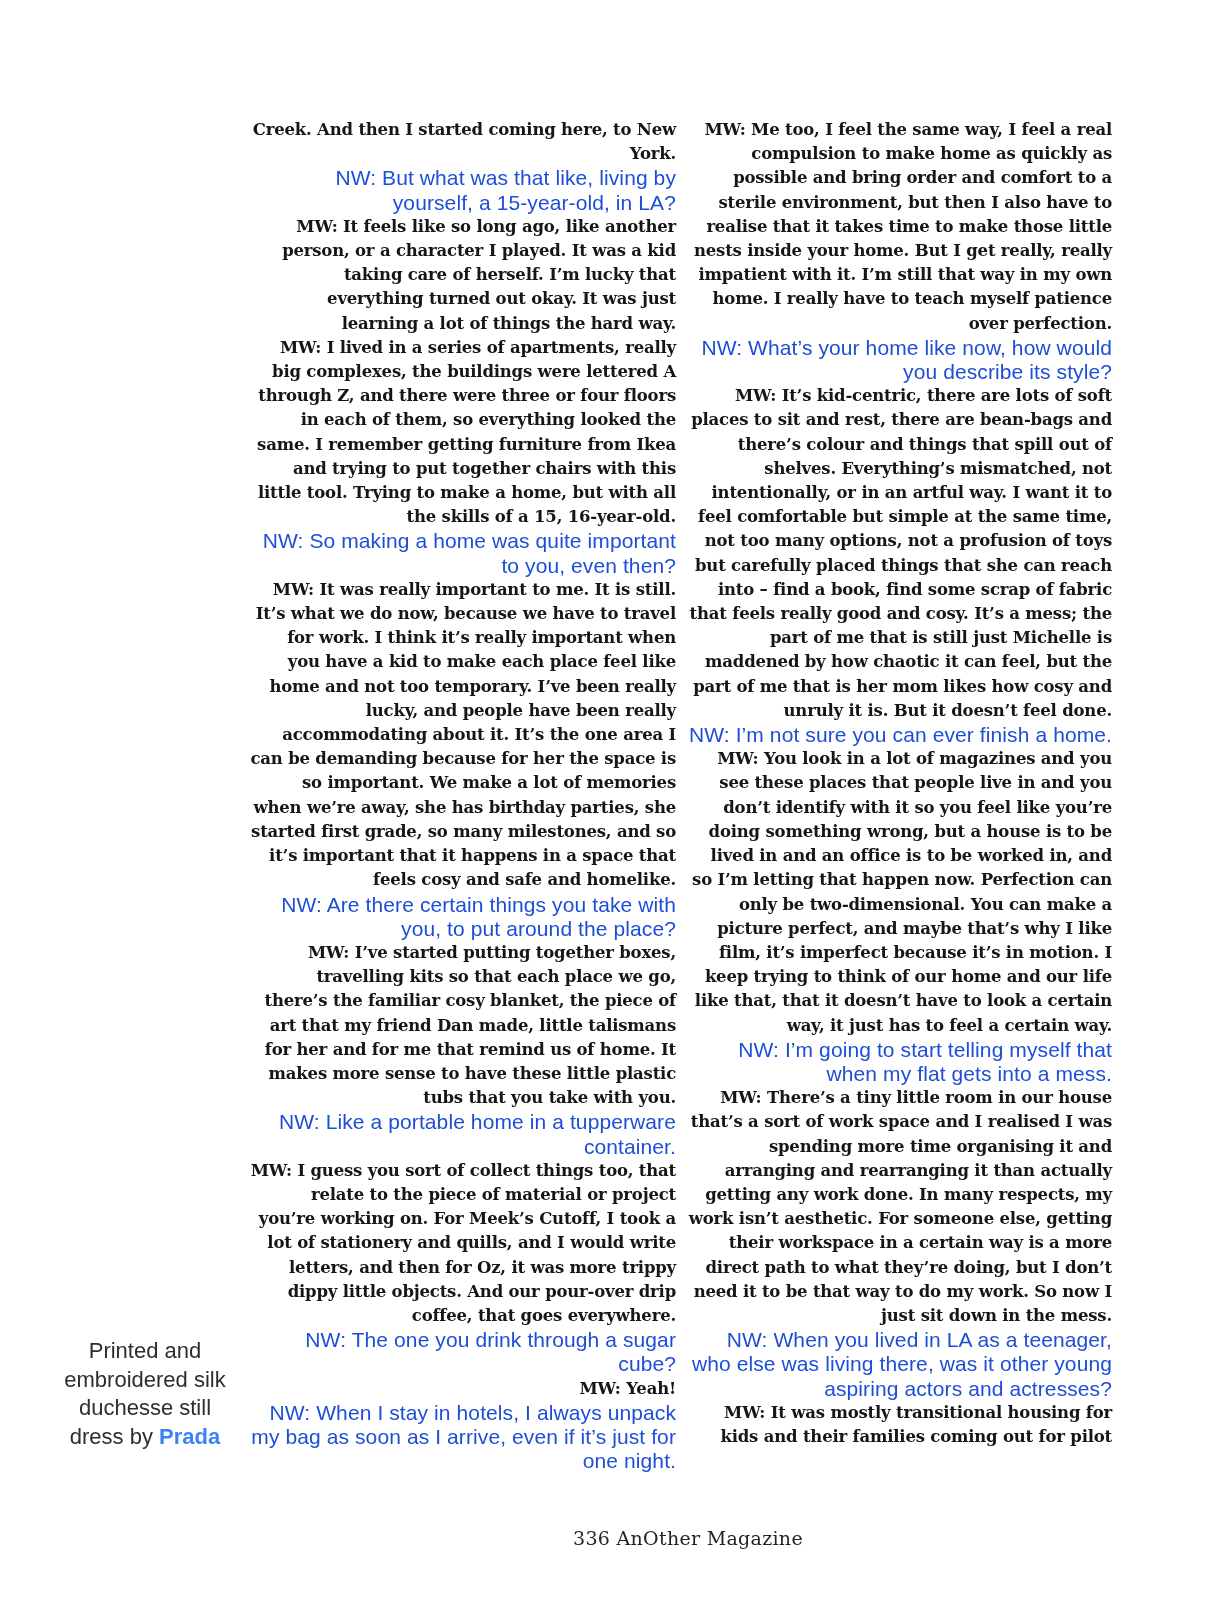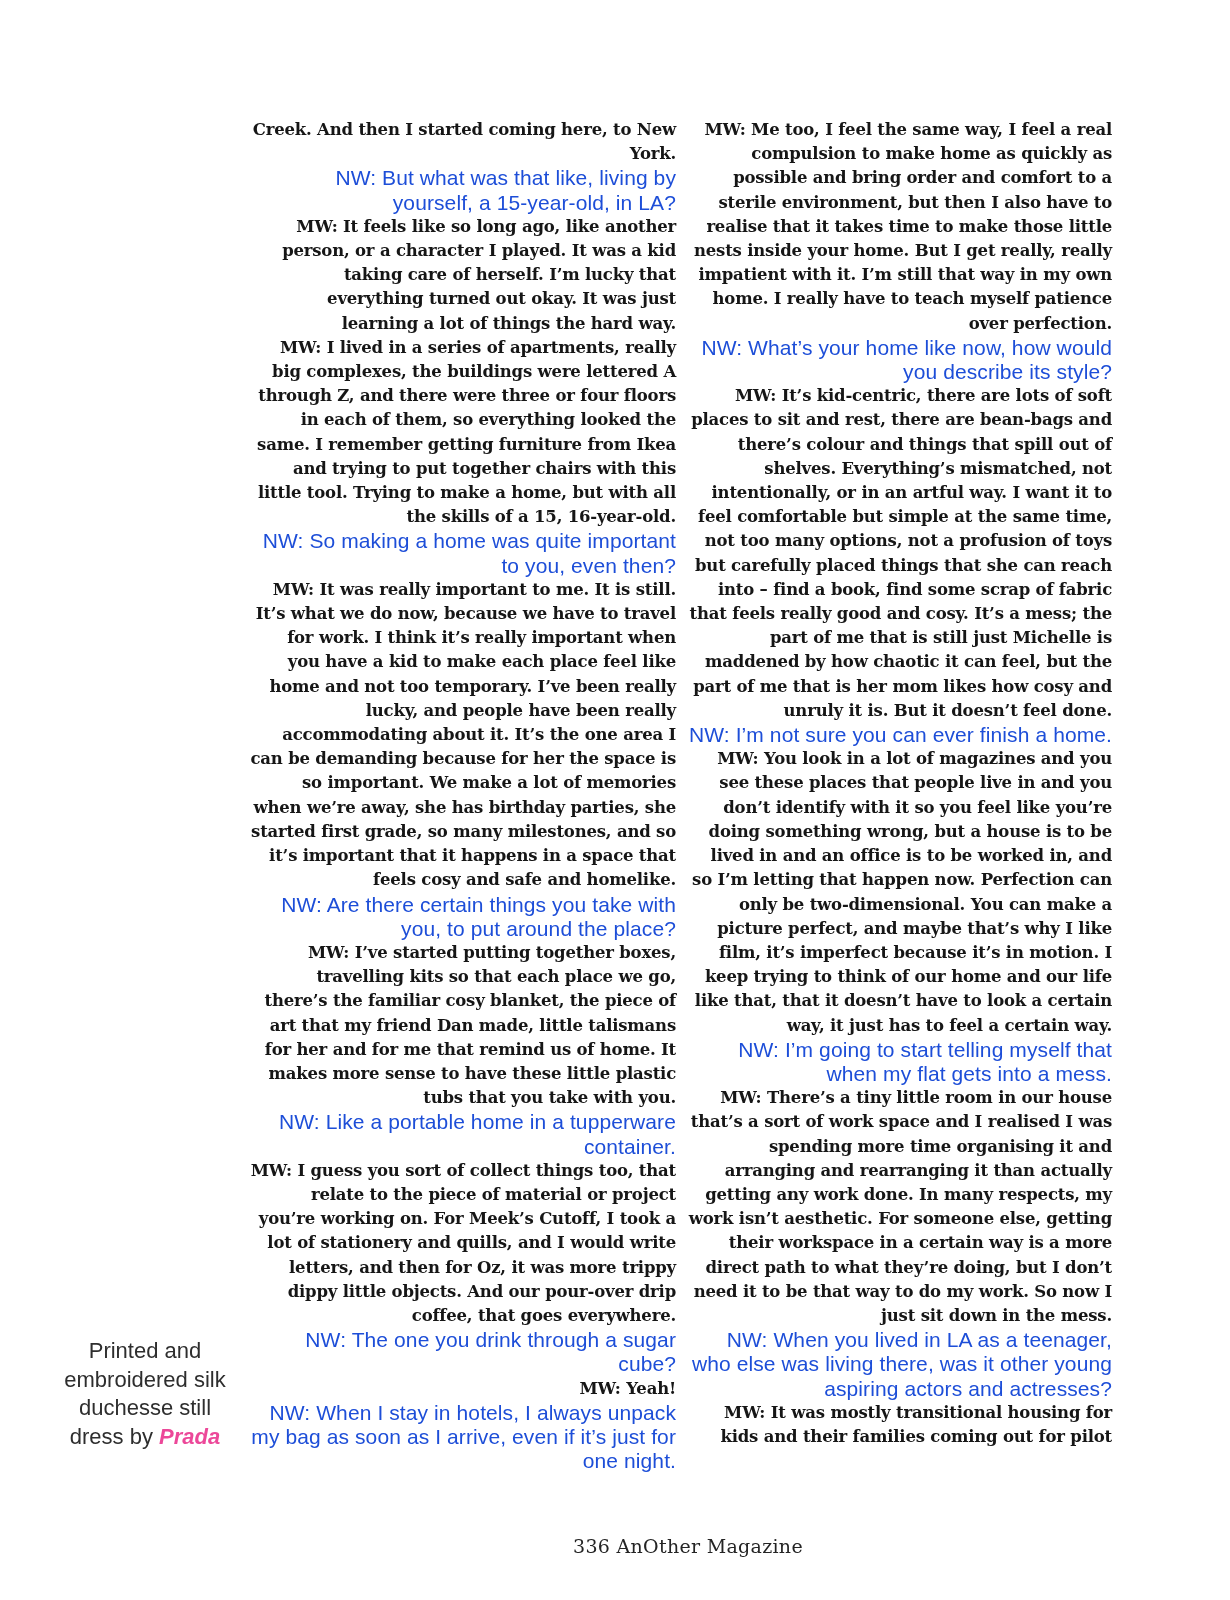--- a/index.html
+++ b/index.html
@@ -52,36 +52,34 @@
     left: 52px;
     width: 186px;
     text-align: center;
     font-family: "Liberation Sans", "DejaVu Sans", sans-serif;
     font-size: 22px;
     line-height: 28.5px;
     color: #2e2e2e;
   }
   .caption .designer {
     font-weight: 700;
-    color: #ec4899;
-    font-style: italic;
+    color: #3b82f6;
   }
   
   .folio {
     position: absolute;
     top: 1527px;
     left: 250px;
     width: 876px;
     text-align: center;
     font-family: "DejaVu Serif", serif;
     font-weight: 400;
     font-size: 19px;
     letter-spacing: 0.3px;
     color: #242424;
-    margin-top: 8px;
   }
 </style>
 </head>
 <body>
 
 <div class="page">
 
   <aside class="caption">
     <div>Printed and</div>
     <div>embroidered silk</div>

